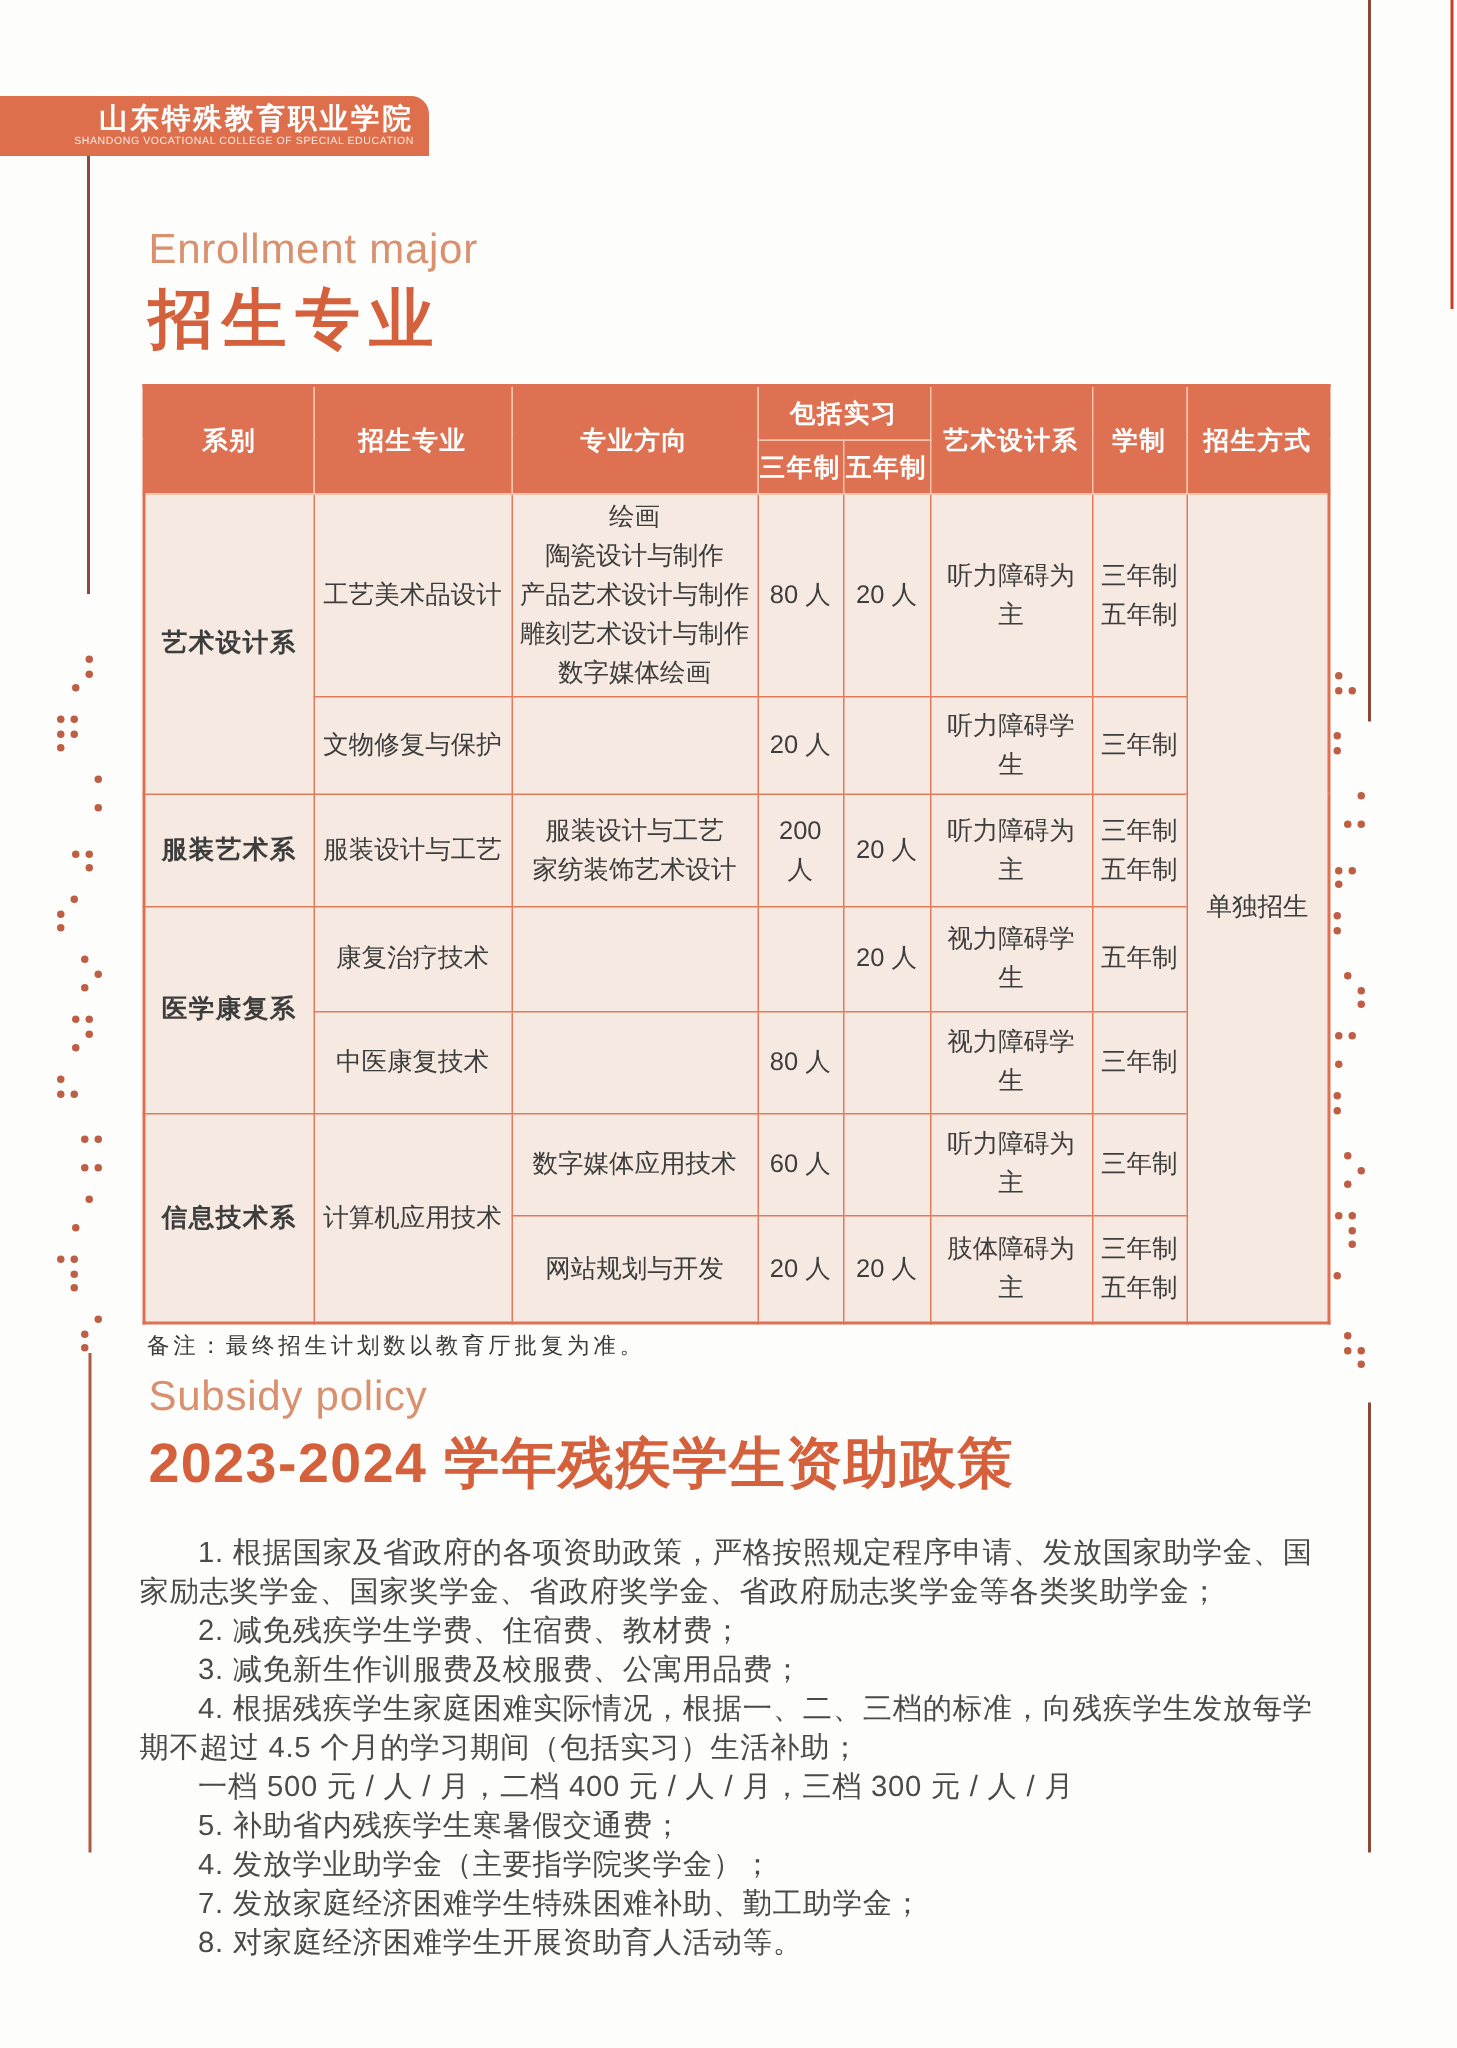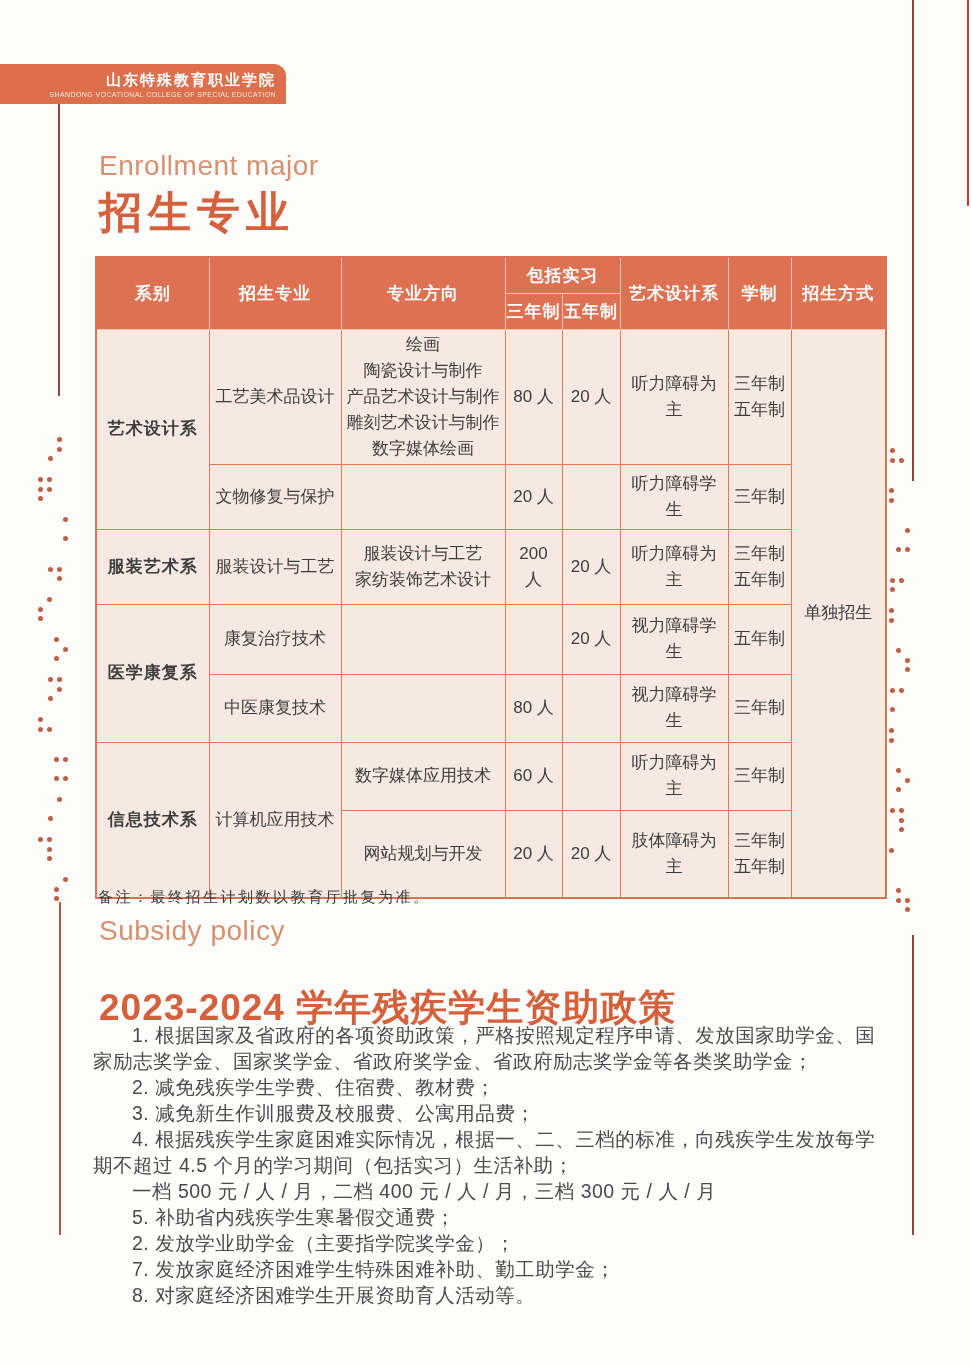--- a/index.html
+++ b/index.html
@@ -9,34 +9,34 @@
     font-family:"Liberation Sans", sans-serif;
     -webkit-font-smoothing:antialiased;
   }
   
   .banner{
     position:absolute;left:0;top:64px;width:286px;height:40px;
     background:#dd6f4d;border-radius:0 12px 0 0;
     display:flex;flex-direction:column;justify-content:center;align-items:flex-end;
     padding-right:10px;box-sizing:border-box;
   }
-  .banner-zh{color:#ffffff;font-size:15px;font-weight:bold;letter-spacing:2px;line-height:20px;}
+  .banner-zh{color:#ffffff;font-size:19px;font-weight:bold;letter-spacing:2px;line-height:20px;}
   .banner-en{color:#fbe9df;font-size:7px;letter-spacing:.4px;line-height:9px;}
   
   .vline{position:absolute;width:2px;}
   .vline-dark{background:#8d4837;}
   .vline-mid{background:#b05a40;}
   .edge-line{position:absolute;width:2px;background:#cc3b2a;right:2px;top:0;height:206px;}
   
   .sub-en{position:absolute;left:99px;color:#d8906f;font-size:28px;letter-spacing:.5px;}
   .title-zh{position:absolute;left:99px;font-weight:bold;color:#d5603c;}
   #enroll-en{top:150px;}
   #enroll-zh{top:184px;font-size:43px;letter-spacing:6px;}
   #subsidy-en{top:915px;}
-  #subsidy-zh{top:983px;font-size:37px;letter-spacing:1px;}
+  #subsidy-zh{top:951px;font-size:37px;letter-spacing:1px;}
   
   table.enroll{
     position:absolute;left:95px;top:256px;width:790px;
     border-collapse:collapse;table-layout:fixed;
   }
   table.enroll th{
     background:#dd7152;color:#ffffff;font-size:17px;font-weight:bold;
     border:1.5px solid #f2c4ab;text-align:center;vertical-align:middle;
     padding:0;letter-spacing:1px;
   }
@@ -282,21 +282,21 @@
   </tr>
   <tr style="height:68px">
     <td rowspan="2" class="dept">信息技术系</td>
     <td rowspan="2">计算机应用技术</td>
     <td>数字媒体应用技术</td>
     <td>60 人</td>
     <td></td>
     <td>听力障碍为主</td>
     <td>三年制</td>
   </tr>
-  <tr style="height:88px">
+  <tr style="height:72px">
     <td>网站规划与开发</td>
     <td>20 人</td>
     <td>20 人</td>
     <td>肢体障碍为主</td>
     <td>三年制
 五年制</td>
   </tr>
 </tbody>
   </table>
 
@@ -305,16 +305,16 @@
 <div class="sub-en" id="subsidy-en">Subsidy policy</div>
 <div class="title-zh" id="subsidy-zh">2023-2024 学年残疾学生资助政策</div>
 
 <div class="policy">
   <p>1. 根据国家及省政府的各项资助政策，严格按照规定程序申请、发放国家助学金、国家励志奖学金、国家奖学金、省政府奖学金、省政府励志奖学金等各类奖助学金；</p>
   <p>2. 减免残疾学生学费、住宿费、教材费；</p>
   <p>3. 减免新生作训服费及校服费、公寓用品费；</p>
   <p>4. 根据残疾学生家庭困难实际情况，根据一、二、三档的标准，向残疾学生发放每学期不超过 4.5 个月的学习期间（包括实习）生活补助；</p>
   <p>一档 500 元 / 人 / 月，二档 400 元 / 人 / 月，三档 300 元 / 人 / 月</p>
   <p>5. 补助省内残疾学生寒暑假交通费；</p>
-  <p>2. 发放学业助学金（主要指学院奖学金）；</p>
+  <p>4. 发放学业助学金（主要指学院奖学金）；</p>
   <p>7. 发放家庭经济困难学生特殊困难补助、勤工助学金；</p>
   <p>8. 对家庭经济困难学生开展资助育人活动等。</p>
 </div>
 
 </body></html>

